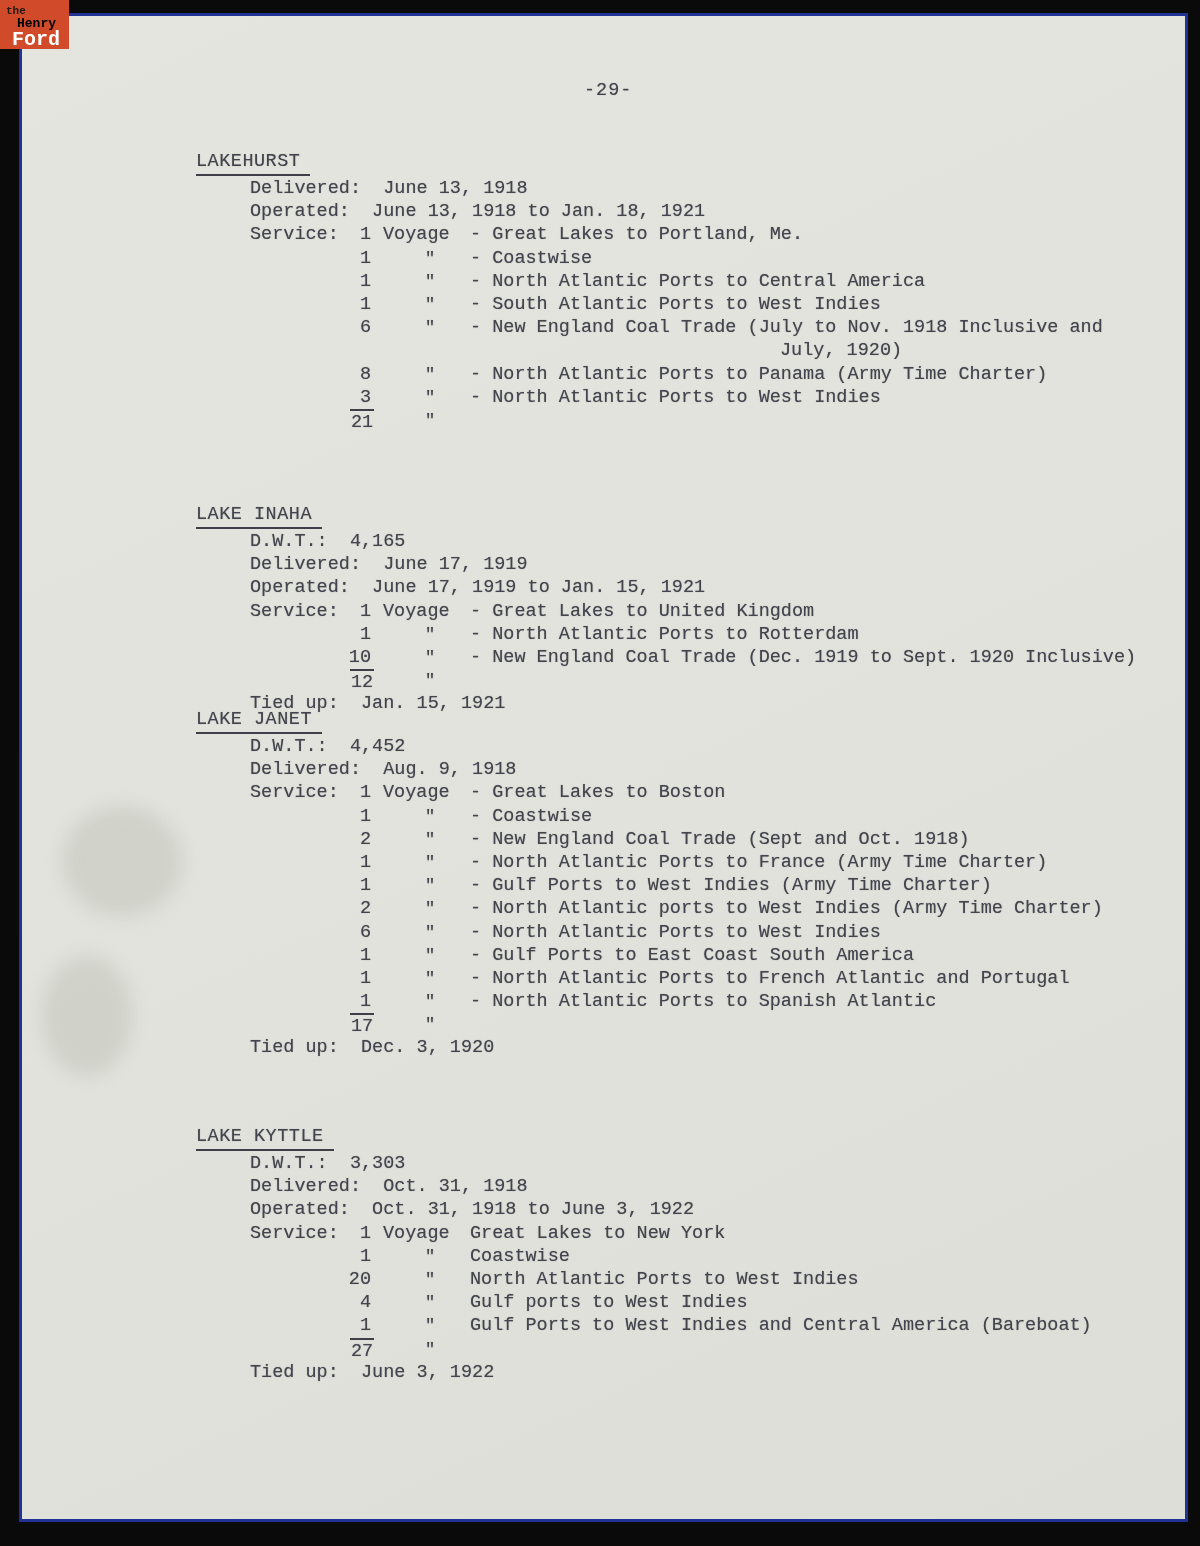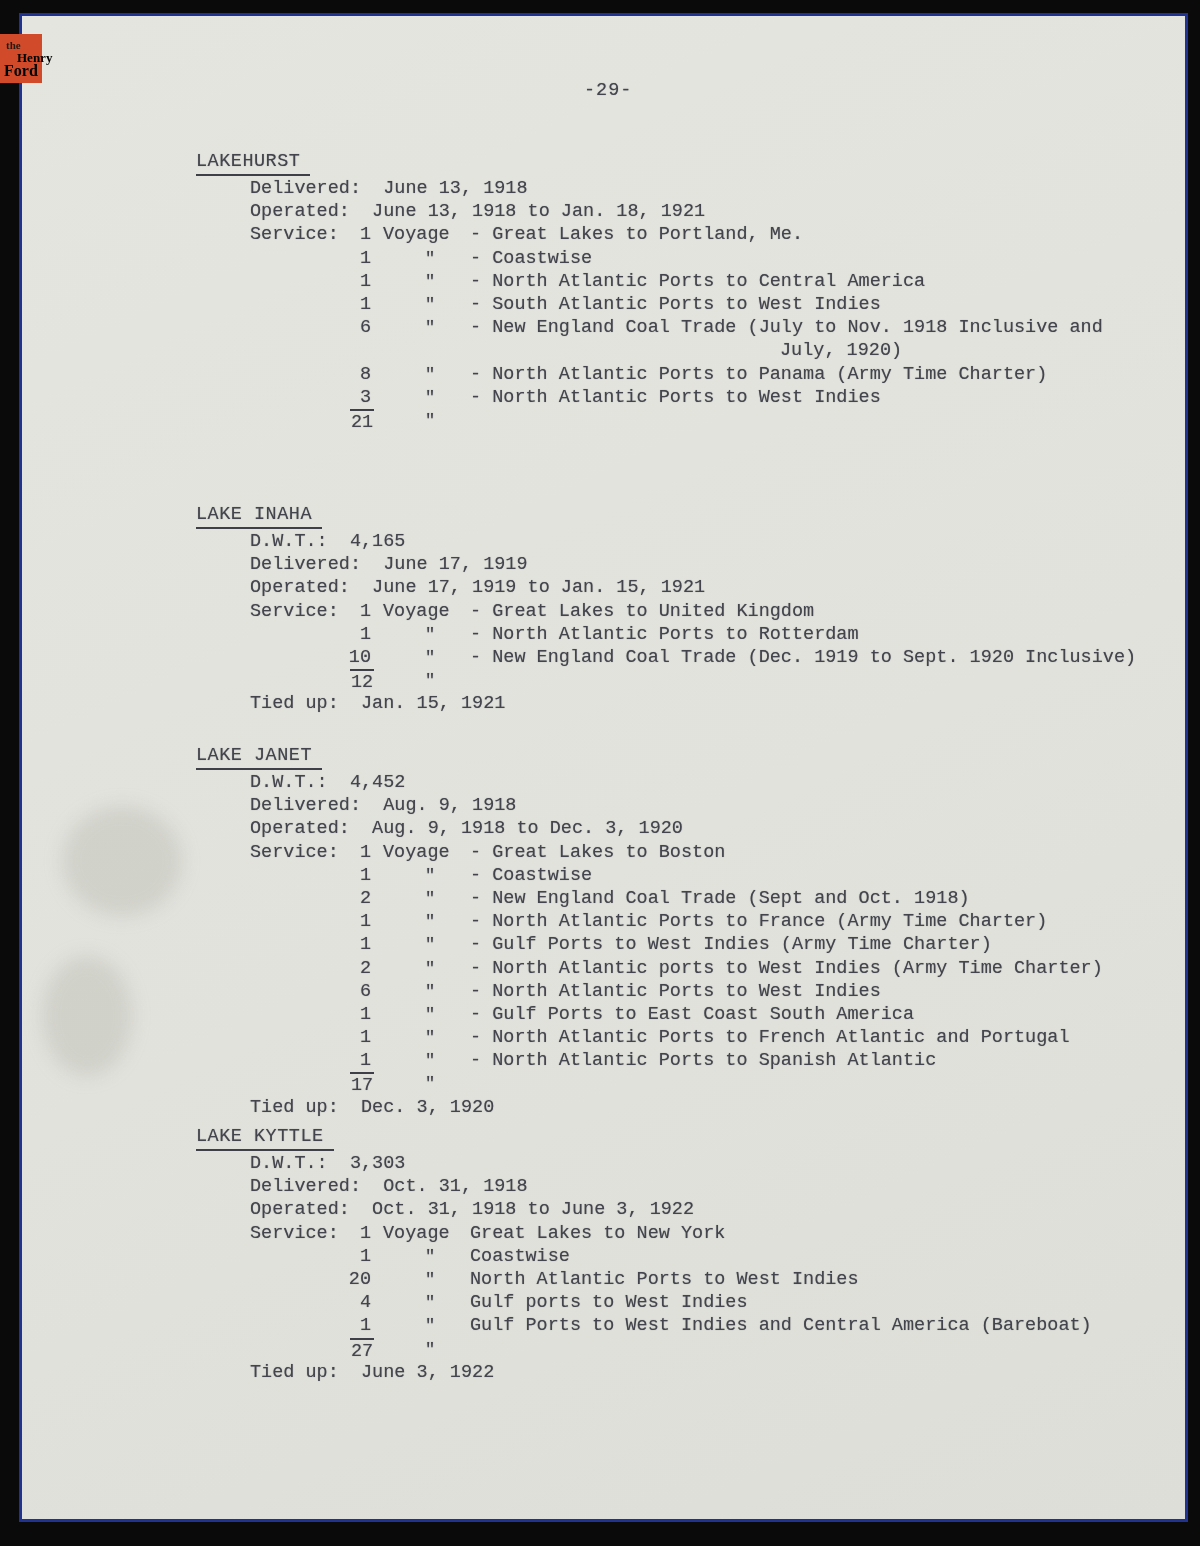--- a/index.html
+++ b/index.html
@@ -31,26 +31,26 @@
   }
   .c-label{position:absolute;left:228px;white-space:pre;}
   .c-num{position:absolute;left:288px;width:62px;text-align:right;}
   .c-num .n{display:inline-block;padding:0 1px;}
   .total .c-num .n{border-top:2.2px solid #3e3f48;margin-left:40px;}
   .c-unit{position:absolute;left:361px;}
   .c-unit.ditto{left:403px;font-size:17px;}
   .c-desc{position:absolute;left:448px;white-space:pre;}
   .c-cont{position:absolute;left:758px;white-space:pre;}
   .logo{
-    position:absolute;left:0;top:0;width:42px;height:49px;
-    background:#d14b2b;font-family:Liberation Serif, serif;margin-top:34px;
+    position:absolute;left:0;top:0;width:69px;height:49px;
+    background:#d14b2b;font-family:Liberation Mono, monospace;
   }
   .logo-the{position:absolute;left:6px;top:5px;font-size:11px;font-weight:bold;color:#231a12;}
   .logo-henry{position:absolute;left:17px;top:16px;font-size:13px;font-weight:bold;color:#000000;}
-  .logo-ford{position:absolute;left:4px;top:28px;font-size:16px;font-weight:bold;color:#000000;}
+  .logo-ford{position:absolute;left:12px;top:28px;font-size:20px;font-weight:bold;color:#ffffff;}
   .smudge{position:absolute;border-radius:50%;filter:blur(9px);background:rgba(148,152,138,.22);}
   .smudge.s1{left:40px;top:790px;width:120px;height:110px;}
   .smudge.s2{left:20px;top:940px;width:90px;height:120px;}
 </style>
 </head>
 <body>
 
 <div class="paper">
   <div class="smudge s1"></div>
   <div class="smudge s2"></div>
@@ -74,25 +74,24 @@
         <div class="line name-line"><span class="ship-name">LAKE INAHA</span></div>
         <div class="line"><span class="c-label">D.W.T.:  4,165</span></div>
         <div class="line"><span class="c-label">Delivered:  June 17, 1919</span></div>
         <div class="line"><span class="c-label">Operated:  June 17, 1919 to Jan. 15, 1921</span></div>
         <div class="line"><span class="c-label">Service:</span><span class="c-num"><span class="n">1</span></span><span class="c-unit">Voyage</span><span class="c-desc">- Great Lakes to United Kingdom</span></div>
         <div class="line"><span class="c-num"><span class="n">1</span></span><span class="c-unit ditto">"</span><span class="c-desc">- North Atlantic Ports to Rotterdam</span></div>
         <div class="line"><span class="c-num"><span class="n">10</span></span><span class="c-unit ditto">"</span><span class="c-desc">- New England Coal Trade (Dec. 1919 to Sept. 1920 Inclusive)</span></div>
         <div class="line total"><span class="c-num"><span class="n">12</span></span><span class="c-unit ditto">"</span></div>
         <div class="line"><span class="c-label">Tied up:  Jan. 15, 1921</span></div>
       </section>
-      <section class="ship" style="top: 728px;">
+      <section class="ship" style="top: 692px;">
         <div class="line name-line"><span class="ship-name">LAKE JANET</span></div>
         <div class="line"><span class="c-label">D.W.T.:  4,452</span></div>
         <div class="line"><span class="c-label">Delivered:  Aug. 9, 1918</span></div>
-        <div class="line"><span class="c-label">Operated:  Aug. 9, 1918 to Dec. 3, 1920</span></div>
         <div class="line"><span class="c-label">Service:</span><span class="c-num"><span class="n">1</span></span><span class="c-unit">Voyage</span><span class="c-desc">- Great Lakes to Boston</span></div>
         <div class="line"><span class="c-num"><span class="n">1</span></span><span class="c-unit ditto">"</span><span class="c-desc">- Coastwise</span></div>
         <div class="line"><span class="c-num"><span class="n">2</span></span><span class="c-unit ditto">"</span><span class="c-desc">- New England Coal Trade (Sept and Oct. 1918)</span></div>
         <div class="line"><span class="c-num"><span class="n">1</span></span><span class="c-unit ditto">"</span><span class="c-desc">- North Atlantic Ports to France (Army Time Charter)</span></div>
         <div class="line"><span class="c-num"><span class="n">1</span></span><span class="c-unit ditto">"</span><span class="c-desc">- Gulf Ports to West Indies (Army Time Charter)</span></div>
         <div class="line"><span class="c-num"><span class="n">2</span></span><span class="c-unit ditto">"</span><span class="c-desc">- North Atlantic ports to West Indies (Army Time Charter)</span></div>
         <div class="line"><span class="c-num"><span class="n">6</span></span><span class="c-unit ditto">"</span><span class="c-desc">- North Atlantic Ports to West Indies</span></div>
         <div class="line"><span class="c-num"><span class="n">1</span></span><span class="c-unit ditto">"</span><span class="c-desc">- Gulf Ports to East Coast South America</span></div>
         <div class="line"><span class="c-num"><span class="n">1</span></span><span class="c-unit ditto">"</span><span class="c-desc">- North Atlantic Ports to French Atlantic and Portugal</span></div>
         <div class="line"><span class="c-num"><span class="n">1</span></span><span class="c-unit ditto">"</span><span class="c-desc">- North Atlantic Ports to Spanish Atlantic</span></div>

